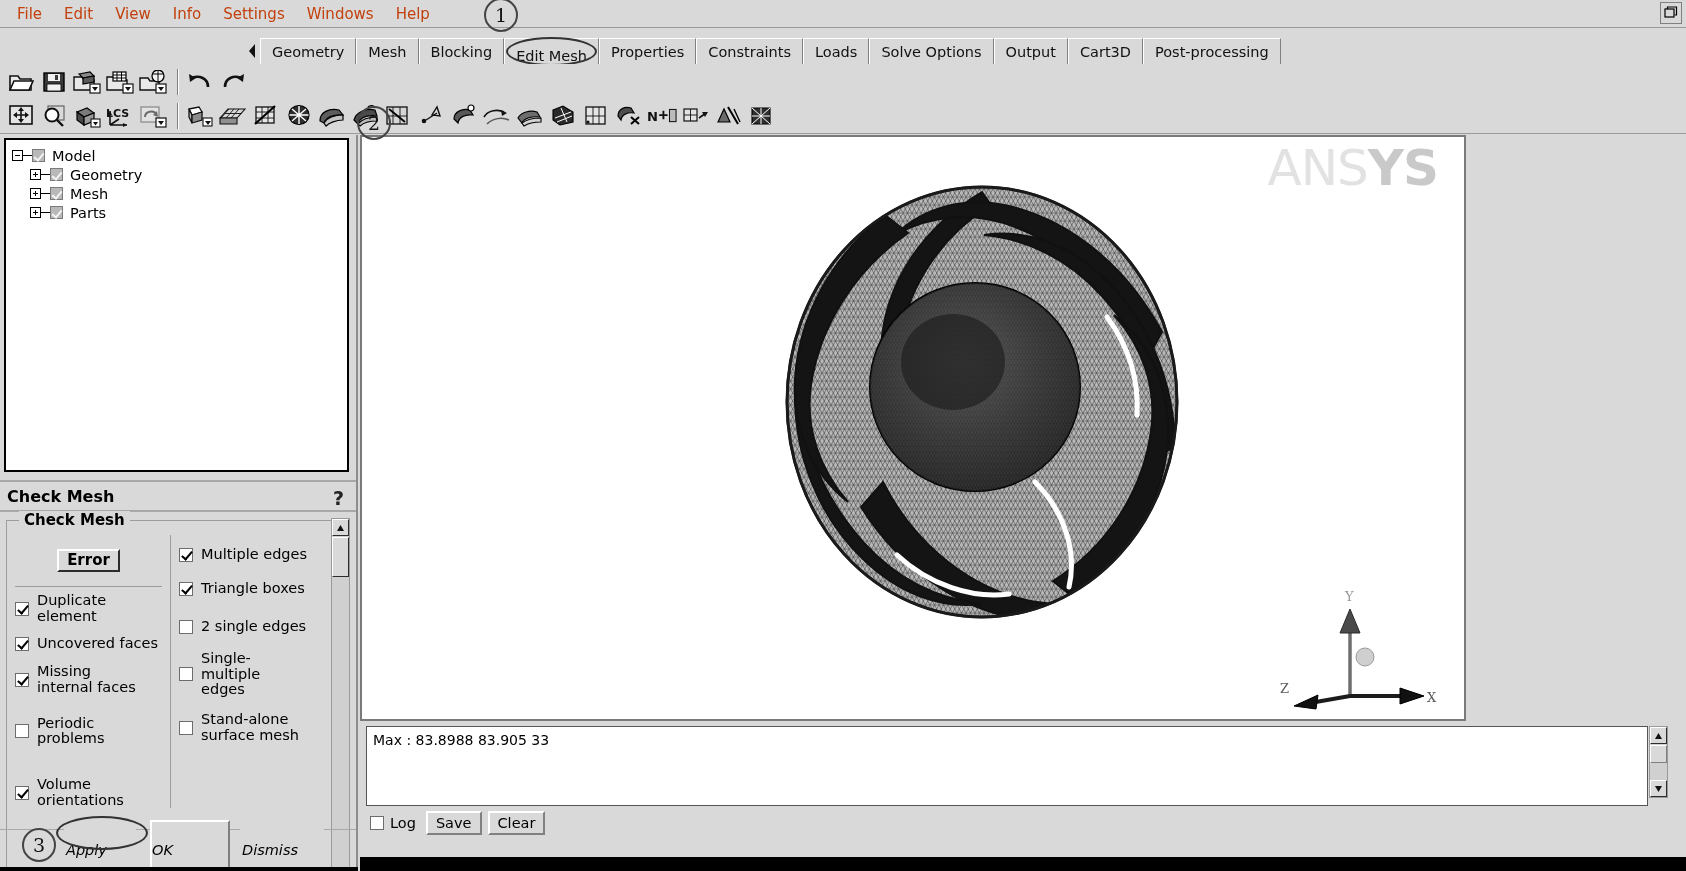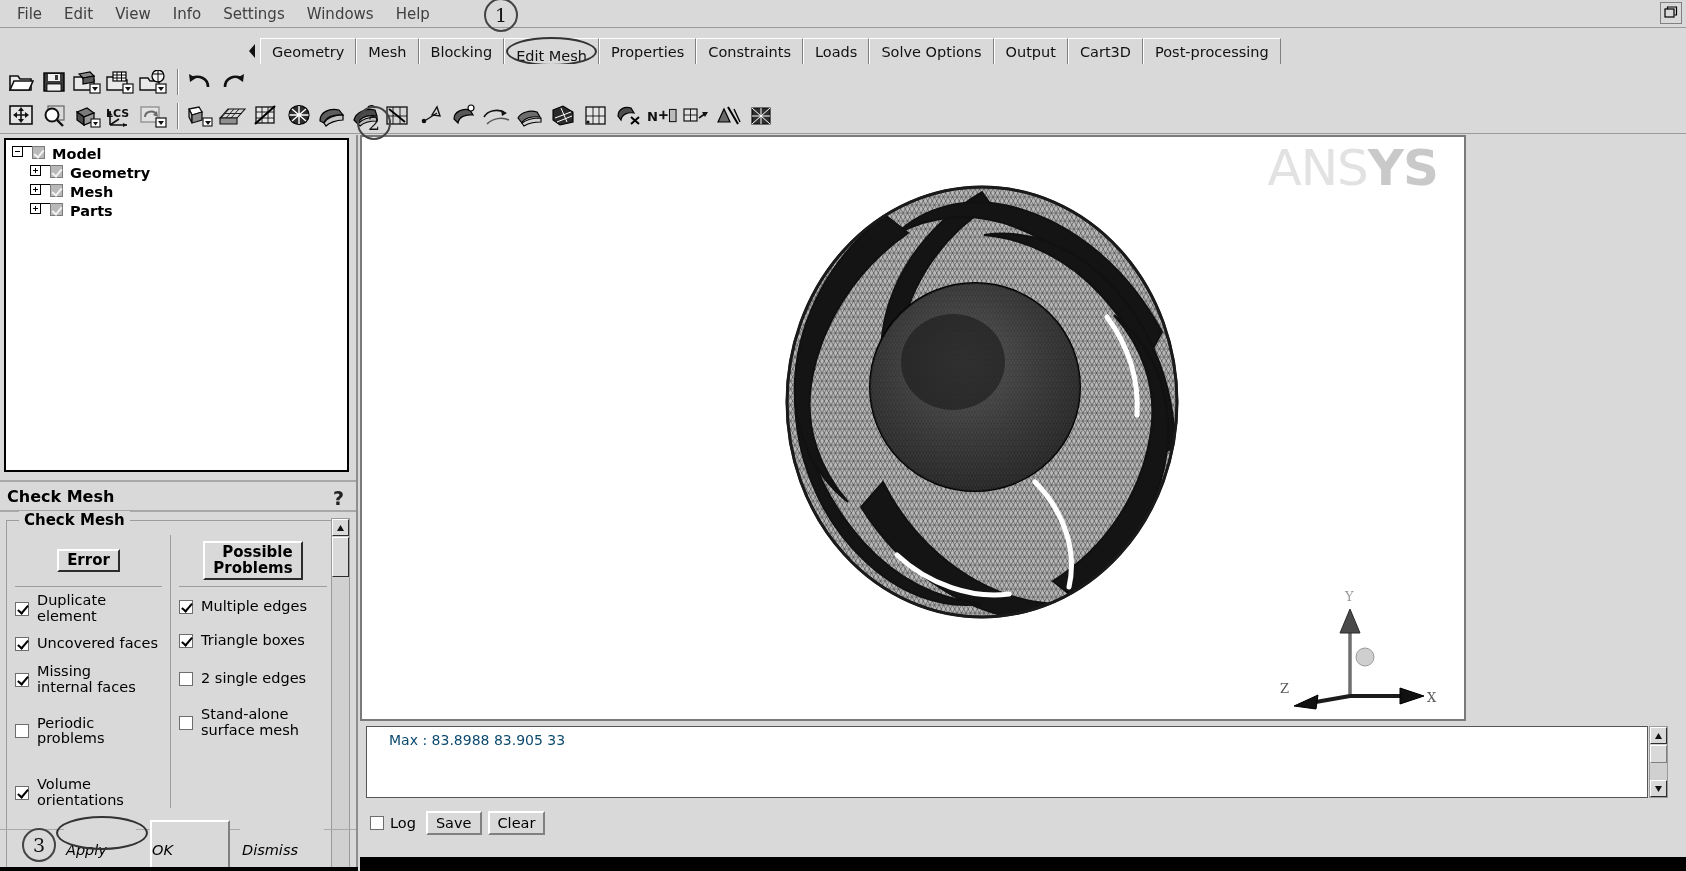--- a/index.html
+++ b/index.html
@@ -19,21 +19,21 @@
   
   .menubar {
     position: absolute; left: 0; top: 0;
     width: 1686px; height: 28px;
     background: #d9d9d9;
     display: flex; align-items: center;
     padding-left: 6px;
     border-bottom: 1px solid #9a9a9a;
   }
   .menu-item {
-    font-size: 15px; color: #404040;
+    font-size: 15px; color: #c2410c;
     padding: 2px 11px;
     cursor: default;
     white-space: nowrap;
   }
   .win-btn {
     position: absolute; right: 4px; top: 2px;
     width: 22px; height: 22px;
     border: 1px solid #808080;
     background: #d9d9d9;
     display: flex; align-items: center; justify-content: center;
@@ -106,24 +106,23 @@
     border-right: 2px solid #8d8d8d;
   }
   #tree-box {
     position: absolute; left: 4px; top: 3px;
     width: 345px; height: 334px;
     background: #ffffff;
     border: 2px solid #000;
   }
   .tree { padding: 6px 0 0 6px; font-size: 14px; }
   .tree-row {
-    display: flex; 
+    display: flex; align-items: center;
     height: 19px;
     white-space: nowrap;
-    font-weight: bold;
   }
   .tree-row.indent { padding-left: 18px; }
   .expander {
     width: 11px; height: 11px;
     border: 1px solid #000;
     background: #fff;
     position: relative;
     flex: none;
     margin-right: 0;
   }
@@ -330,25 +329,25 @@
   #triad { position: absolute; right: 22px; bottom: 8px; width: 170px; height: 130px; }
 
   
   #msg-area {
     position: absolute; left: 360px; top: 723px;
     width: 1326px; height: 148px;
     background: #d9d9d9;
   }
   #msg-box {
     position: absolute; left: 6px; top: 3px;
-    width: 1282px; height: 72px;
+    width: 1282px; height: 80px;
     background: #ffffff;
     border: 1.5px solid #555;
-    padding: 5px 22px;
-    font-size: 14px; color: #0c4a6e;
+    padding: 5px 6px;
+    font-size: 14px; color: #000000;
     overflow: hidden;
   }
   #msg-scroll {
     position: absolute; right: 18px; top: 3px;
     width: 19px; height: 72px;
     background: #d0d0d0;
     border: 1px solid #9a9a9a;
   }
   #msg-scroll .thumb {
     position:absolute; left:0; top:18px; width:17px; height:18px;
@@ -729,37 +728,35 @@
             <span class="cb"></span>
             <span class="cb-label">Periodic problems</span>
           </div>
           <div class="cb-row" style="margin-top:30px">
             <span class="cb checked"></span>
             <span class="cb-label">Volume orientations</span>
           </div>
         </div>
 
         <div class="col">
-          <div class="btn-head-wrap">
-            <div class="hdr-btn">
-              <div>Possible</div>
-              <div>Problems</div>
-            </div>
-          </div>
           <div class="cb-row">
             <span class="cb checked"></span>
             <span class="cb-label">Multiple edges</span>
           </div>
           <div class="cb-row">
             <span class="cb checked"></span>
             <span class="cb-label">Triangle boxes</span>
           </div>
           <div class="cb-row" style="margin-top:10px">
             <span class="cb"></span>
             <span class="cb-label">2 single edges</span>
+          </div>
+          <div class="cb-row" style="margin-top:10px">
+            <span class="cb"></span>
+            <span class="cb-label" style="max-width:105px">Single-multiple edges</span>
           </div>
           <div class="cb-row" style="margin-top:14px">
             <span class="cb"></span>
             <span class="cb-label" style="max-width:105px">Stand-alone surface mesh</span>
           </div>
         </div>
       </div>
     </div>
 
     <div id="panel-scroll">

